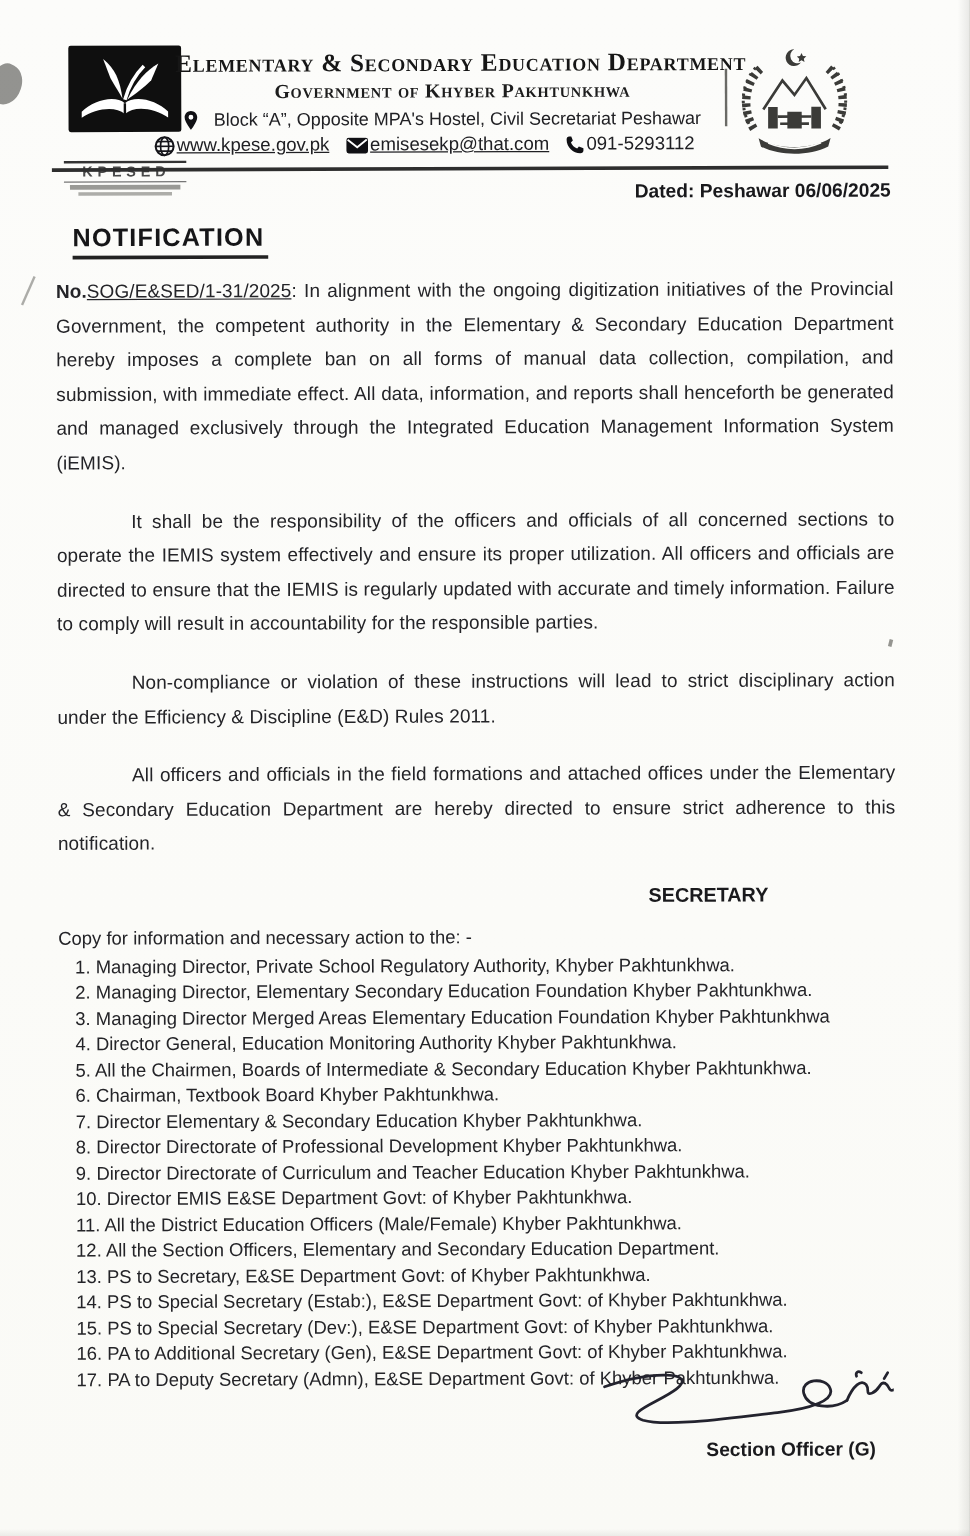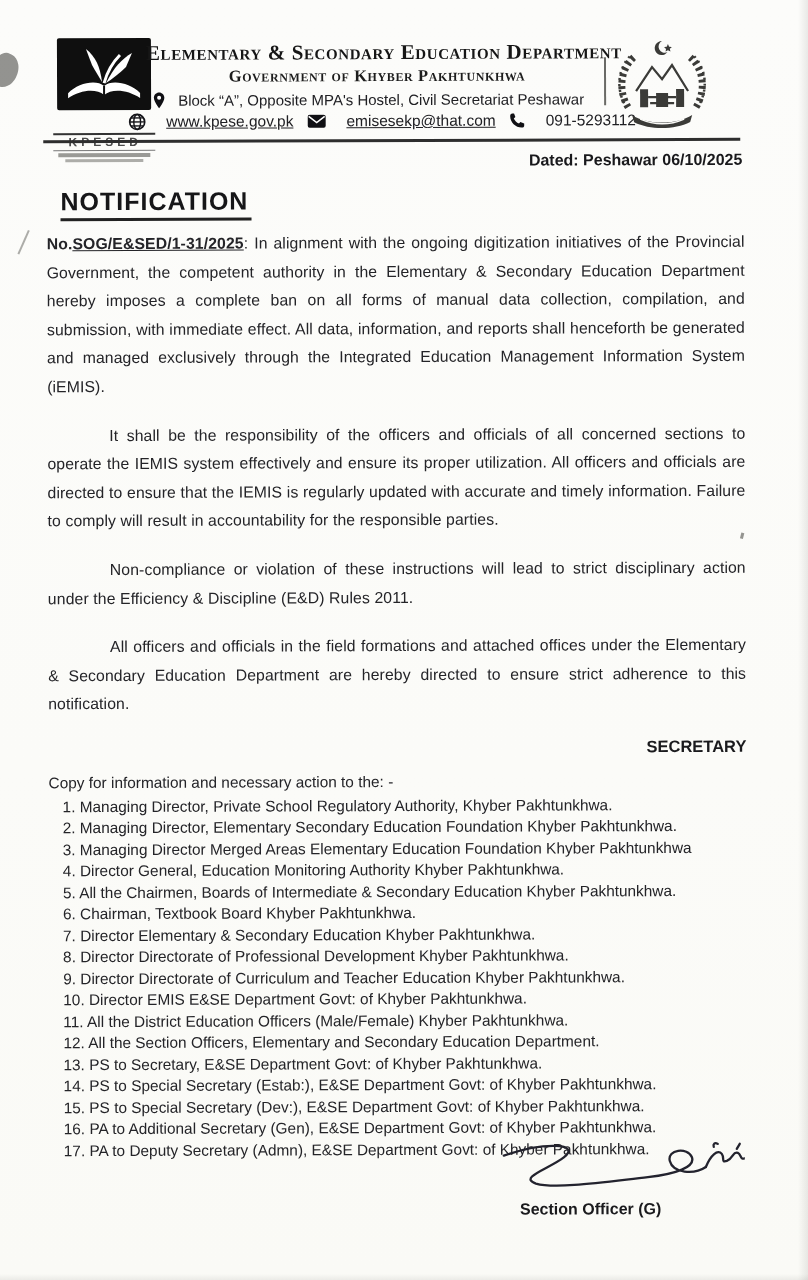--- a/index.html
+++ b/index.html
@@ -21,51 +21,51 @@
   .header-center { position:absolute; left:148px; top:40px; width:462px; text-align:center; }
   .org-name { font-family:"Liberation Serif", serif; font-variant:small-caps; font-weight:bold;
     font-size:21px; letter-spacing:0.6px; color:#161616; white-space:nowrap; }
   .govt-line { font-family:"Liberation Serif", serif; font-variant:small-caps; font-weight:bold;
     font-size:16.5px; letter-spacing:0.6px; color:#1d1d1d; margin-top:1px; }
   .address-line { display:flex; align-items:center; gap:12px; margin-top:4px; padding-left:6px;
     font-size:15px; color:#202024; white-space:nowrap; }
 
   .contact-row { position:absolute; left:130px; top:112px; display:flex; align-items:center;
     gap:14px; font-size:15.5px; color:#202024; }
-  .contact-item { display:flex; align-items:center; gap:20px; white-space:nowrap; }
+  .contact-item { display:flex; align-items:center; gap:1px; white-space:nowrap; }
   .contact-item .link { text-decoration:underline; }
 
   .emblem { position:absolute; left:612px; top:34px; }
   .header-vline { position:absolute; left:606px; top:58px; width:2px; height:48px; background:#6a6a66; }
   .header-rule { position:absolute; left:45px; top:139px; width:697px; height:3px; background:#2e2e2e; }
 
   
   .date-line { position:absolute; top:152px; right:64px; font-weight:bold; font-size:16px; color:#19191c; }
-  .title { position:absolute; left:62px; top:186px; font-weight:bold; font-size:25px;
+  .title { position:absolute; left:62px; top:186px; font-weight:bold; font-size:21px;
     letter-spacing:1px; color:#161618; border-bottom:3px solid #222; padding:0 3px 2px 0; }
 
   
   .body-text { position:absolute; left:48px; top:229px; width:698px; }
   .body-text p { margin:0 0 20px 0; font-size:15.8px; line-height:28.6px; text-align:justify;
     letter-spacing:0.1px; color:#242428; }
   .body-text p.indent { text-indent:62px; }
   .ref-prefix { font-weight:bold; }
-  .ref-no { font-weight:bold; text-decoration:underline; }
-
-  .secretary { margin:6px 0 14px 492px; font-weight:bold; font-size:16.5px; color:#1a1a1d;text-align:right; }
+  .ref-no { font-weight:normal; text-decoration:underline; }
+
+  .secretary { margin:6px 0 14px 492px; font-weight:bold; font-size:16.5px; color:#1a1a1d; }
 
   .copy-heading { font-size:15.4px; line-height:22px; margin-top:14px; color:#242428; }
   ol.copy-list { list-style:none; counter-reset:item; margin:2px 0 0 0; padding:0 0 0 14px; }
   ol.copy-list li { counter-increment:item; font-size:15.4px; line-height:21.5px;
     white-space:nowrap; color:#242428; }
   ol.copy-list li::before { content:counter(item) ". "; }
 
   
   .signature-svg { position:absolute; left:488px; top:1138px; }
-  .sig-name { position:absolute; left:518px; top:1200px; width:210px; text-align:left;
+  .sig-name { position:absolute; left:518px; top:1200px; width:210px; text-align:right;
     font-weight:bold; font-size:16px; line-height:20px; color:#1a1a1d; }
 
   
   .smudge-tl { position:absolute; left:-6px; top:52px; width:26px; height:34px;
     background:#3c3c38; opacity:0.55; transform:rotate(28deg); border-radius:40% 60% 50% 50%; }
   .scratch { position:absolute; left:24px; top:228px; width:2px; height:26px;
     background:#8a8a86; transform:rotate(24deg); opacity:0.7; }
   .dot-mark { position:absolute; left:741px; top:534px; width:3px; height:6px;
     background:#7a7a76; opacity:0.8; transform:rotate(14deg); }
   .edge-right { position:absolute; right:0; top:0; width:10px; height:100%;
@@ -149,21 +149,21 @@
           <rect x="46" y="60" width="12" height="14" fill="#3b3b38" stroke="none"></rect>
         </g>
         <path d="M22 82 C 38 92, 66 92, 82 82 L 80 89 C 64 97, 40 97, 24 89 Z" fill="#3b3b38"></path>
         <path d="M30 86 C 44 92, 60 92, 74 86" stroke="#fbfbf8" stroke-width="1.4" fill="none"></path>
       </svg>
 
       <div class="header-vline"></div>
       <div class="header-rule"></div>
     </div>
 
-    <div class="date-line">Dated: Peshawar 06/10/2025</div>
+    <div class="date-line">Dated: Peshawar 06/06/2025</div>
     <div class="title">NOTIFICATION</div>
 
     <div class="body-text">
       <p><span class="ref-prefix">No.</span><span class="ref-no">SOG/E&amp;SED/1-31/2025</span><span>: In alignment with the ongoing digitization initiatives of the Provincial Government, the competent authority in the Elementary &amp; Secondary Education Department hereby imposes a complete ban on all forms of manual data collection, compilation, and submission, with immediate effect. All data, information, and reports shall henceforth be generated and managed exclusively through the Integrated Education Management Information System (iEMIS).</span></p>
       <p class="indent">It shall be the responsibility of the officers and officials of all concerned sections to operate the IEMIS system effectively and ensure its proper utilization. All officers and officials are directed to ensure that the IEMIS is regularly updated with accurate and timely information. Failure to comply will result in accountability for the responsible parties.</p>
       <p class="indent">Non-compliance or violation of these instructions will lead to strict disciplinary action under the Efficiency &amp; Discipline (E&amp;D) Rules 2011.</p>
       <p class="indent">All officers and officials in the field formations and attached offices under the Elementary &amp; Secondary Education Department are hereby directed to ensure strict adherence to this notification.</p>
 
       <div class="secretary">SECRETARY</div>
 

